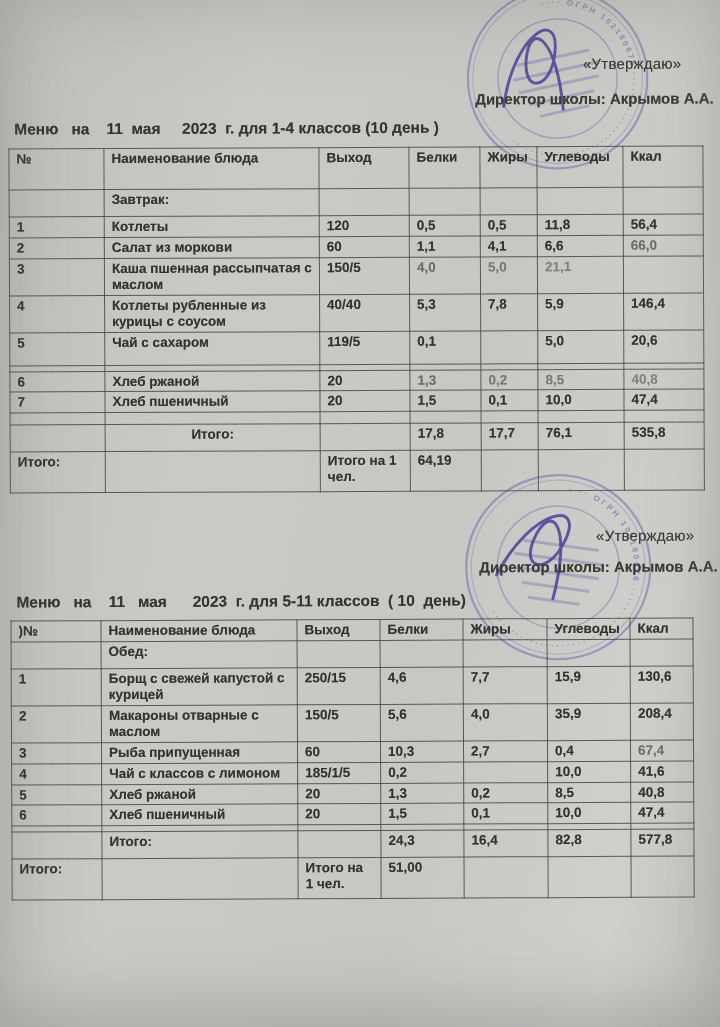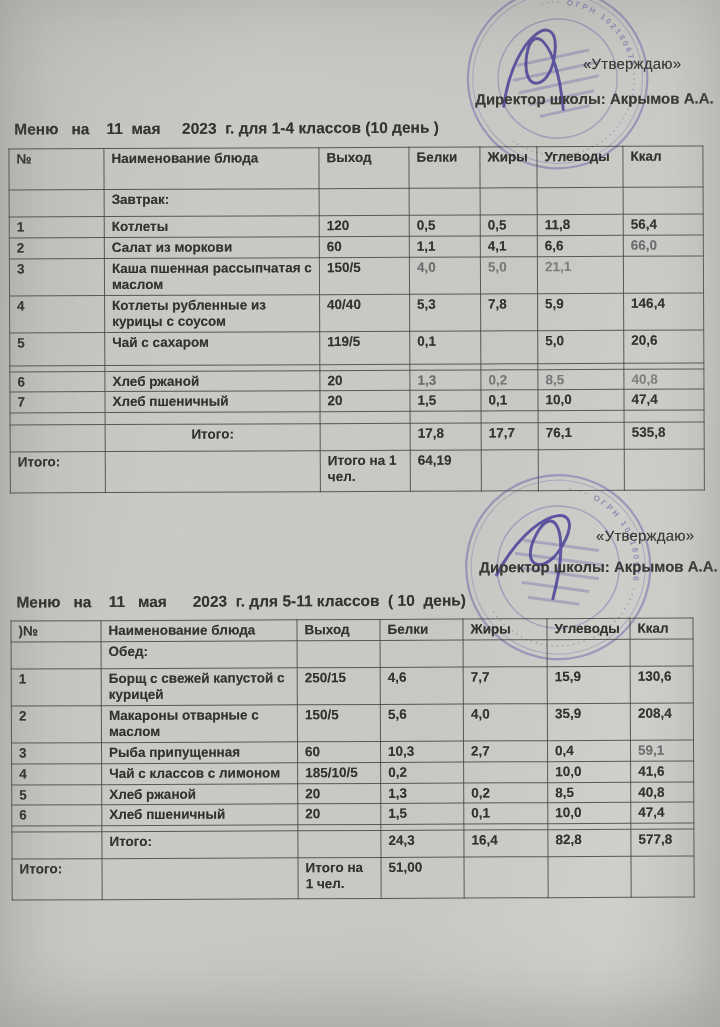--- a/index.html
+++ b/index.html
@@ -277,26 +277,26 @@
           <td>35,9</td>
           <td>208,4</td>
         </tr>
         <tr>
           <td>3</td>
           <td>Рыба припущенная</td>
           <td>60</td>
           <td>10,3</td>
           <td>2,7</td>
           <td>0,4</td>
-          <td class="faded-1">59,1</td>
+          <td class="faded-1">67,4</td>
         </tr>
         <tr>
           <td>4</td>
           <td>Чай с классов с лимоном</td>
-          <td>185/10/5</td>
+          <td>185/1/5</td>
           <td>0,2</td>
           <td></td>
           <td>10,0</td>
           <td>41,6</td>
         </tr>
         <tr>
           <td>5</td>
           <td>Хлеб ржаной</td>
           <td>20</td>
           <td>1,3</td>

